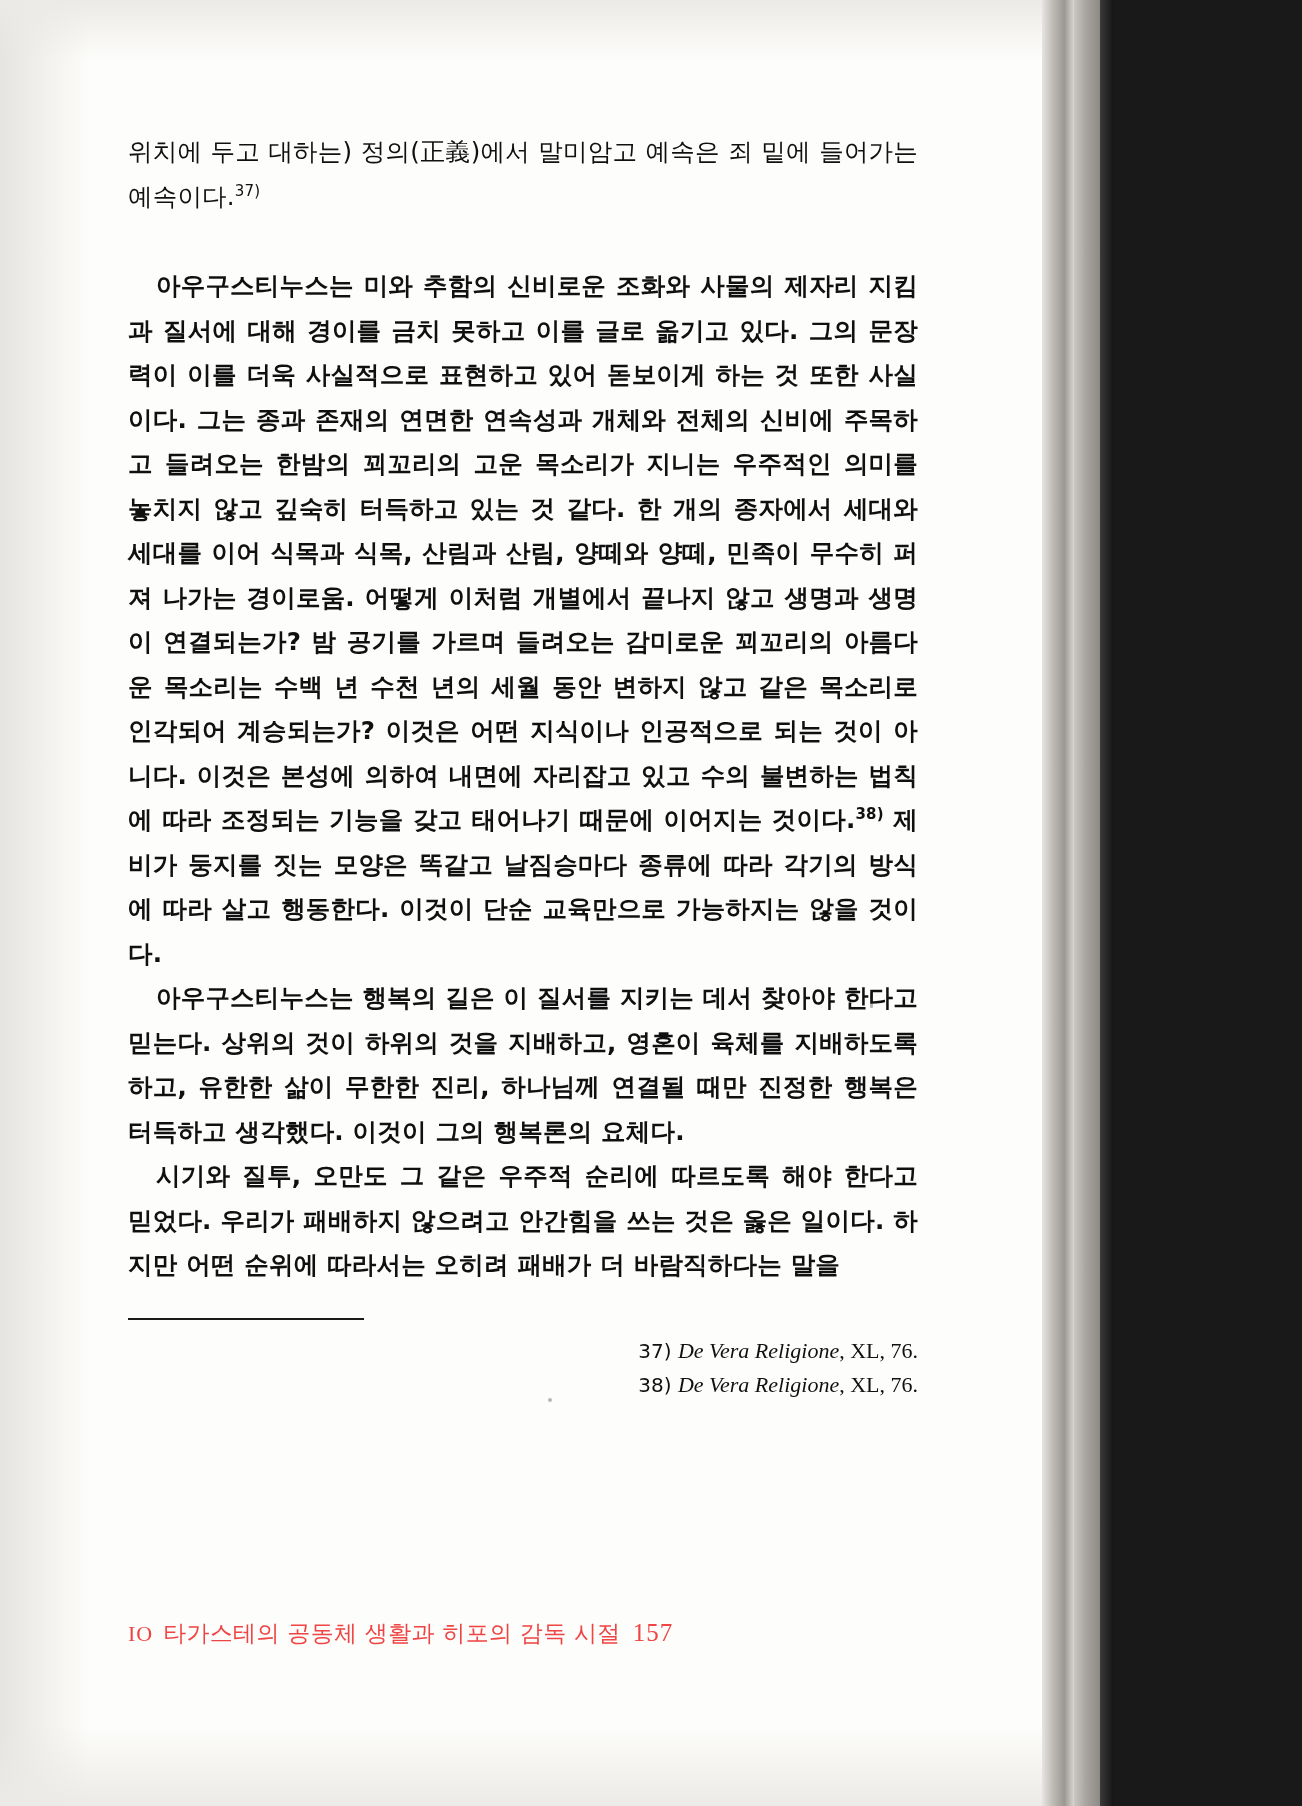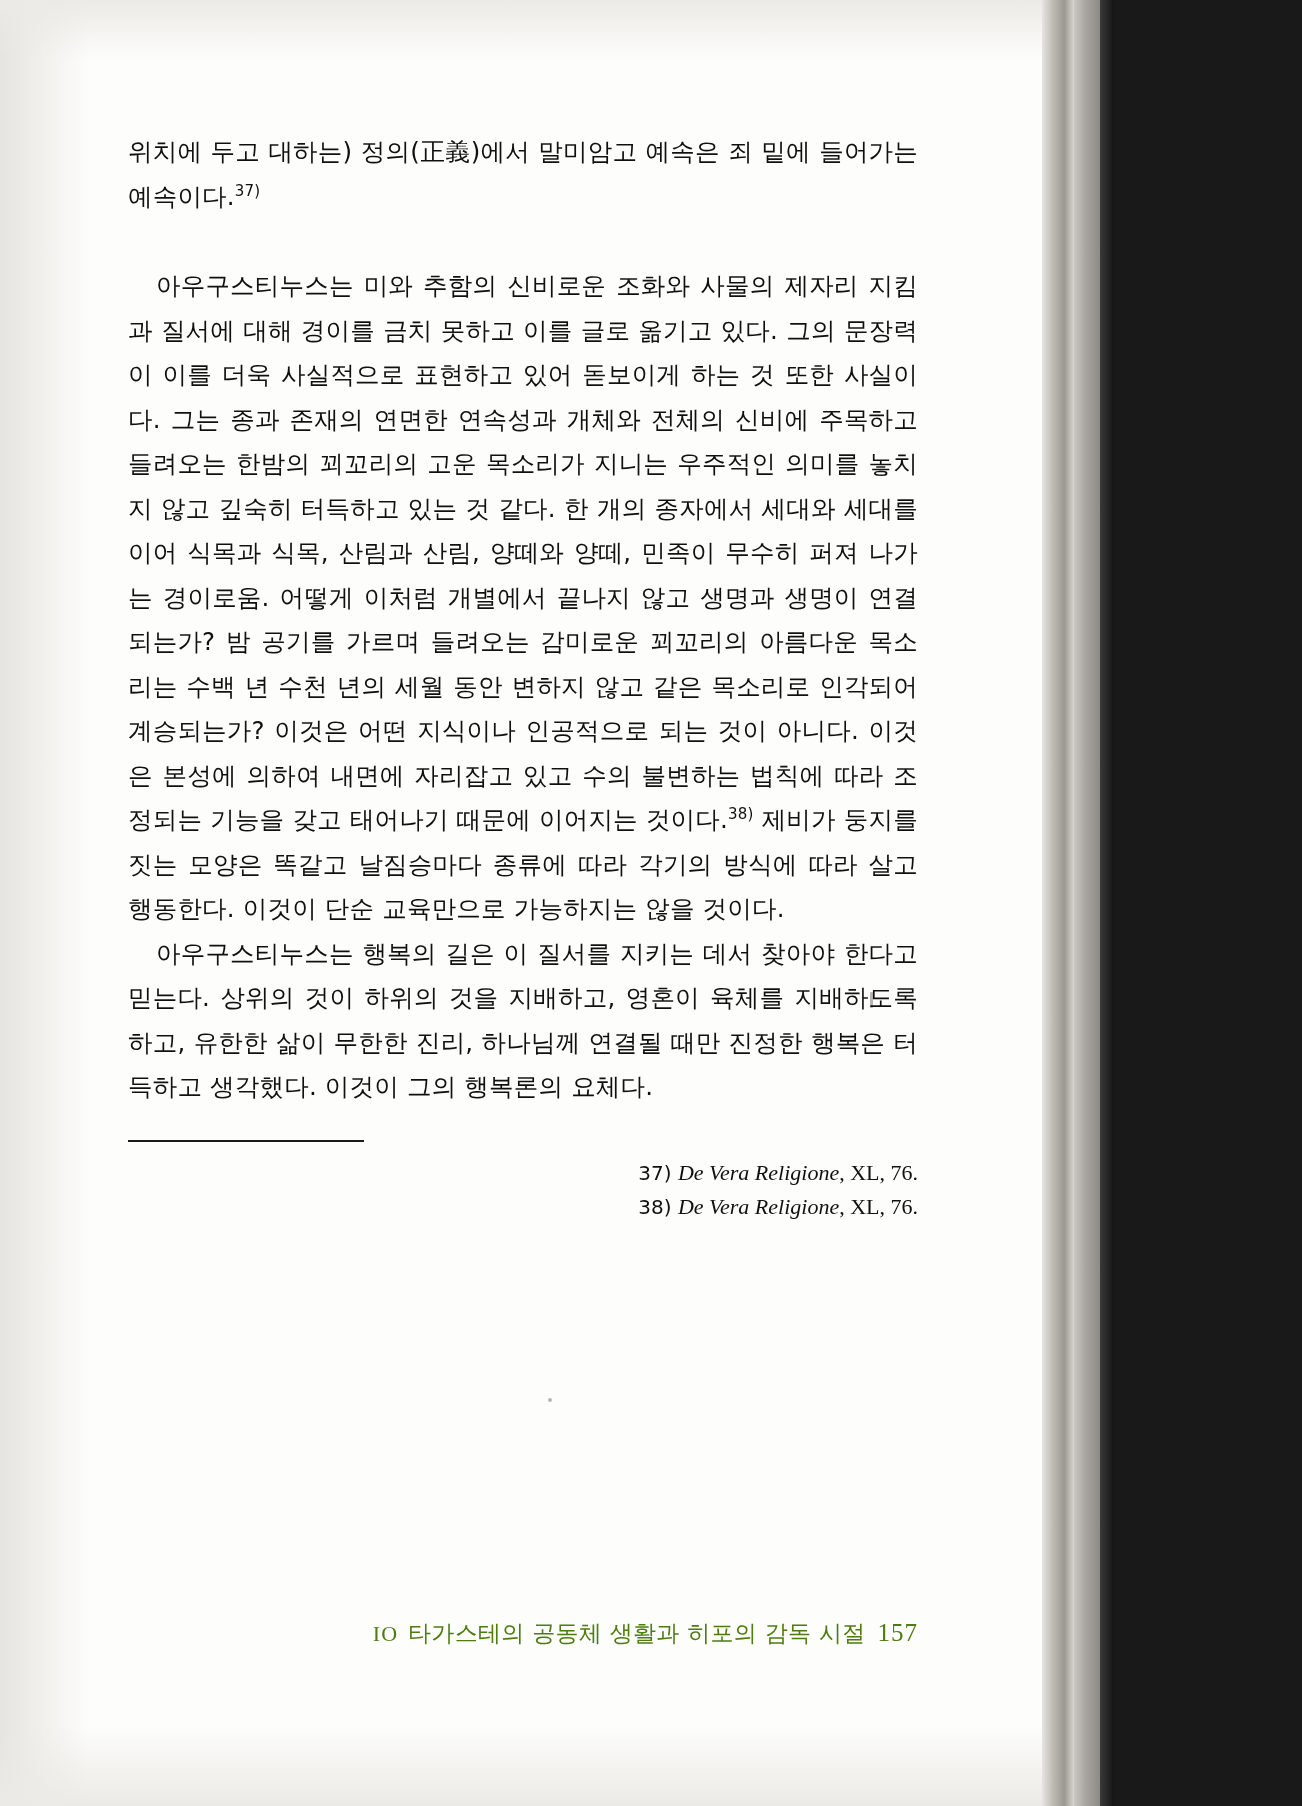--- a/index.html
+++ b/index.html
@@ -87,20 +87,21 @@
     font-size: 24.5px;
     line-height: 44.5px;
     color: #101010;
     text-align: justify;
     text-justify: inter-character;
     margin: 0;
     letter-spacing: 0.2px;
   }
   .para.indent {
     text-indent: 28px;
+    font-weight: bold;
   }
   .gap-large { height: 45px; }
 
   sup.fn {
     font-size: 15px;
     vertical-align: super;
     line-height: 0;
   }
 
   .footnote-rule {
@@ -130,24 +131,23 @@
   .footnote .ref {
     font-family: "Liberation Serif", serif;
     font-size: 22px;
   }
 
   .runningfoot {
     position: absolute;
     left: 128px;
     top: 1618px;
     width: 790px;
-    text-align: right;
     font-family: "DejaVu Sans", sans-serif;
     font-size: 23px;
-    color: #4d7c0f;
+    color: #ef4444;
     letter-spacing: 0.3px;
   }
   .runningfoot .chapno {
     font-family: "Liberation Serif", serif;
     font-size: 22px;
     letter-spacing: 1px;
     margin-right: 10px;
   }
   .runningfoot .pageno {
     font-family: "Liberation Serif", serif;
@@ -177,20 +177,21 @@
     <div class="content">
 
       <p class="para"><span>위치에 두고 대하는) 정의(正義)에서 말미암고 예속은 죄 밑에 들어가는 예속이다.</span><sup class="fn">37)</sup></p>
 
       <div class="gap-large"></div>
 
       <p class="para indent"><span>아우구스티누스는 미와 추함의 신비로운 조화와 사물의 제자리 지킴과 질서에 대해 경이를 금치 못하고 이를 글로 옮기고 있다. 그의 문장력이 이를 더욱 사실적으로 표현하고 있어 돋보이게 하는 것 또한 사실이다. 그는 종과 존재의 연면한 연속성과 개체와 전체의 신비에 주목하고 들려오는 한밤의 꾀꼬리의 고운 목소리가 지니는 우주적인 의미를 놓치지 않고 깊숙히 터득하고 있는 것 같다. 한 개의 종자에서 세대와 세대를 이어 식목과 식목, 산림과 산림, 양떼와 양떼, 민족이 무수히 퍼져 나가는 경이로움. 어떻게 이처럼 개별에서 끝나지 않고 생명과 생명이 연결되는가? 밤 공기를 가르며 들려오는 감미로운 꾀꼬리의 아름다운 목소리는 수백 년 수천 년의 세월 동안 변하지 않고 같은 목소리로 인각되어 계승되는가? 이것은 어떤 지식이나 인공적으로 되는 것이 아니다. 이것은 본성에 의하여 내면에 자리잡고 있고 수의 불변하는 법칙에 따라 조정되는 기능을 갖고 태어나기 때문에 이어지는 것이다.</span><sup class="fn">38)</sup> <span>제비가 둥지를 짓는 모양은 똑같고 날짐승마다 종류에 따라 각기의 방식에 따라 살고 행동한다. 이것이 단순 교육만으로 가능하지는 않을 것이다.</span></p>
 
       <p class="para indent">아우구스티누스는 행복의 길은 이 질서를 지키는 데서 찾아야 한다고 믿는다. 상위의 것이 하위의 것을 지배하고, 영혼이 육체를 지배하도록 하고, 유한한 삶이 무한한 진리, 하나님께 연결될 때만 진정한 행복은 터득하고 생각했다. 이것이 그의 행복론의 요체다.</p>
 
+      <p class="para indent">시기와 질투, 오만도 그 같은 우주적 순리에 따르도록 해야 한다고 믿었다. 우리가 패배하지 않으려고 안간힘을 쓰는 것은 옳은 일이다. 하지만 어떤 순위에 따라서는 오히려 패배가 더 바람직하다는 말을</p>
 
       <div class="footnote-rule"></div>
 
       <div class="footnotes">
         <div class="footnote">
           <span class="num">37)</span>
           <span class="title">De Vera Religione</span><span class="ref">,  XL, 76.</span>
         </div>
         <div class="footnote">
           <span class="num">38)</span>

